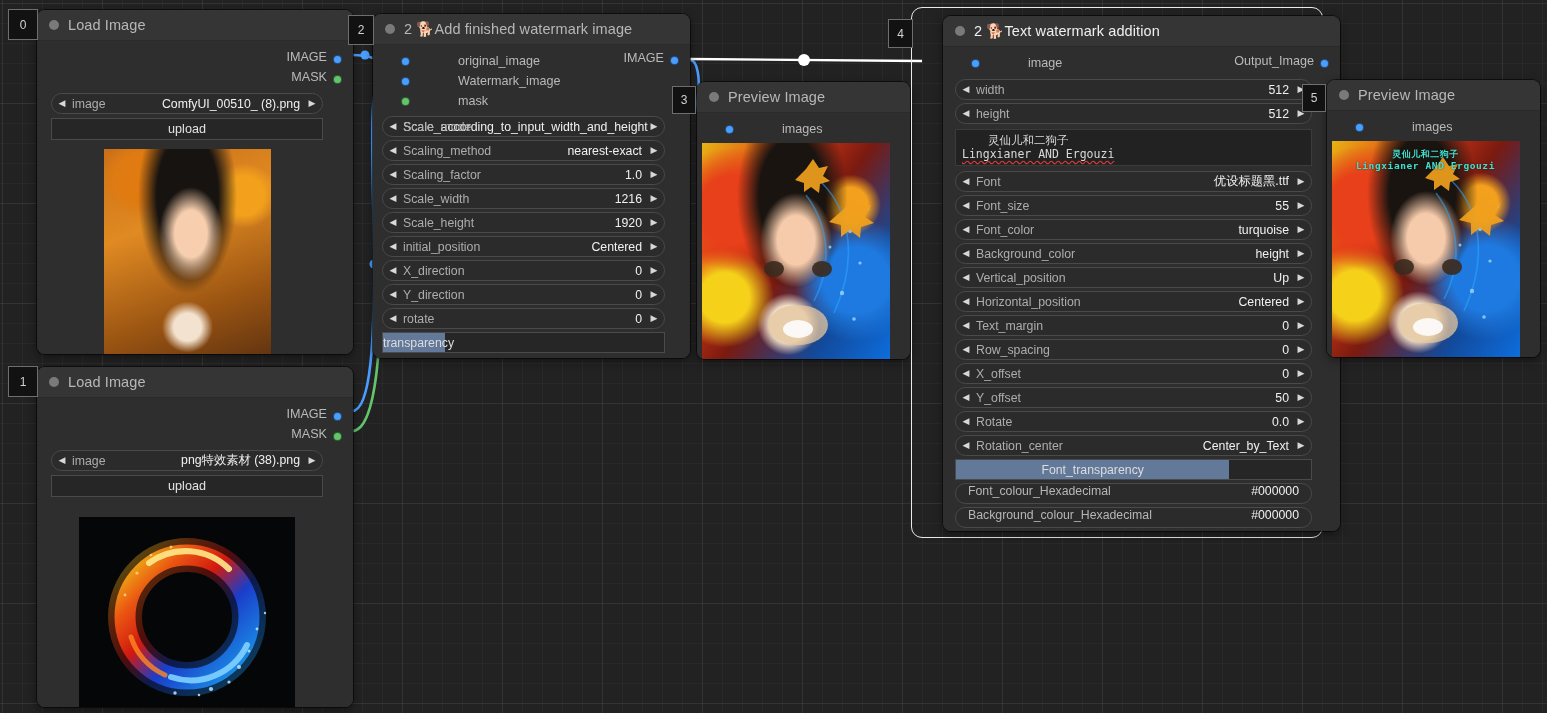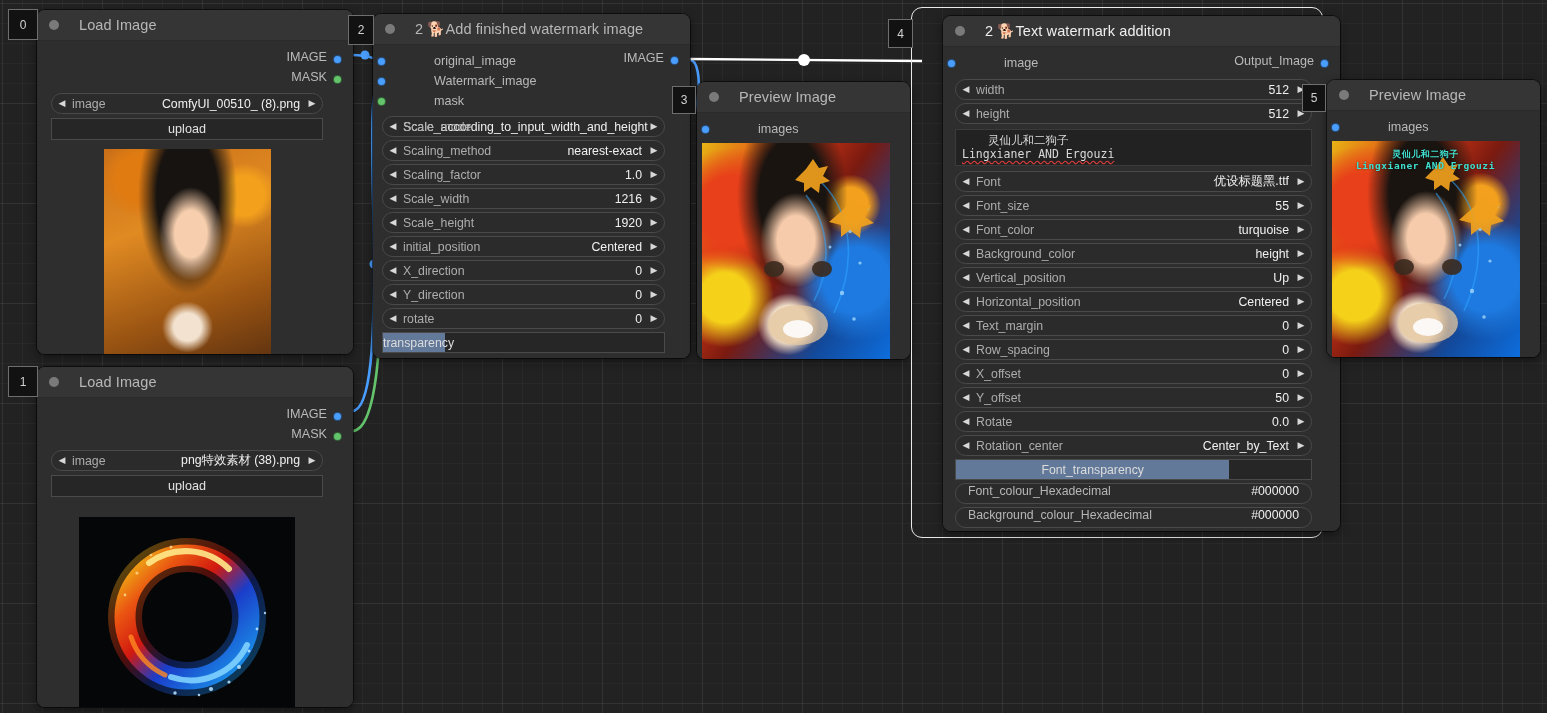--- a/index.html
+++ b/index.html
@@ -32,21 +32,21 @@
     box-shadow:0 0 0 1px rgba(0,0,0,.55), 0 3px 10px rgba(0,0,0,.45);
     overflow:hidden;
   }
   .node.selected{
     box-shadow:0 0 0 1px rgba(0,0,0,.55), 0 3px 10px rgba(0,0,0,.45);
   }
   .sel-ring{
     position:absolute; border:1px solid #e9e9e9; border-radius:11px; pointer-events:none;
   }
   .node-title{
-    height:30px; display:flex; align-items:center; gap:20px;
+    height:30px; display:flex; align-items:center; gap:9px;
     padding:0 12px;
     background:#353535;
     color:#b7b7b7; font-size:14.5px; letter-spacing:.1px;
     white-space:nowrap;
   }
   .node-title .dot{
     width:10px; height:10px; border-radius:50%; background:#7a7a7a; flex:none;
   }
   .node-body{
     background:#2e2e2e;
@@ -62,21 +62,21 @@
     font-size:12px;
     display:flex; align-items:center; justify-content:center;
     z-index:6;
   }
   
   .slot-row{ position:relative; height:20px; }
   .slot{
     position:absolute; display:flex; align-items:center; gap:7px;
     font-size:12.6px; color:#b9b9b9; height:20px;
   }
-  .slot.in{ left:4px;gap:48px; }
+  .slot.in{ left:28px;gap:48px; }
   .pt{
     width:9px; height:9px; border-radius:50%;
     border:1px solid rgba(0,0,0,.5);
     flex:none;
   }
   .pt.image{ background:#4a9eff; }
   .pt.mask{ background:#63c46b; }
   .pt.edge-r{ position:absolute; right:-15px; top:5px; }
   
   .outlabel{

